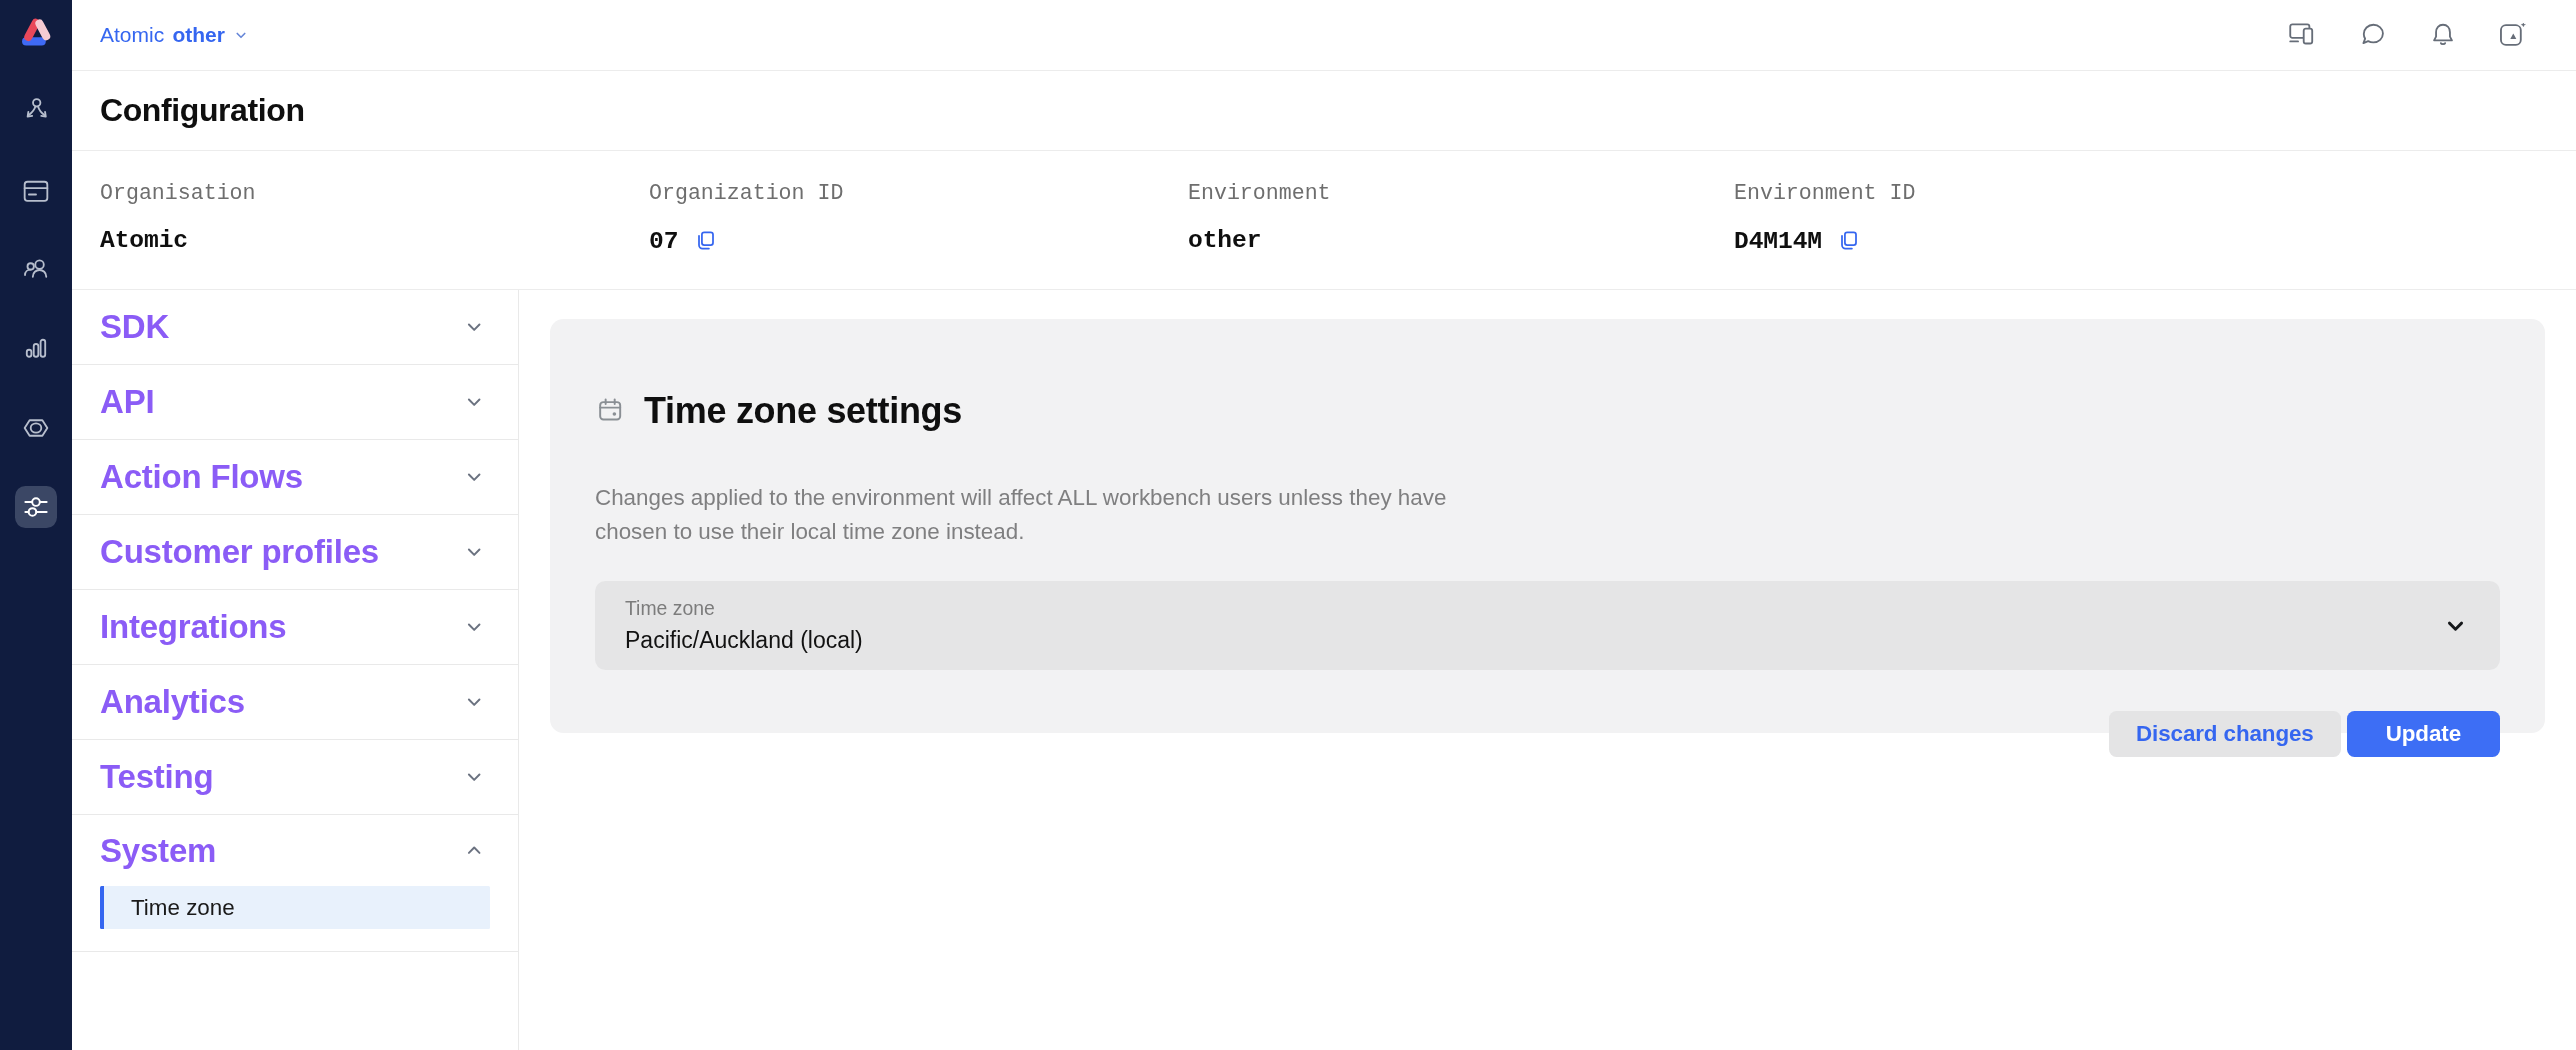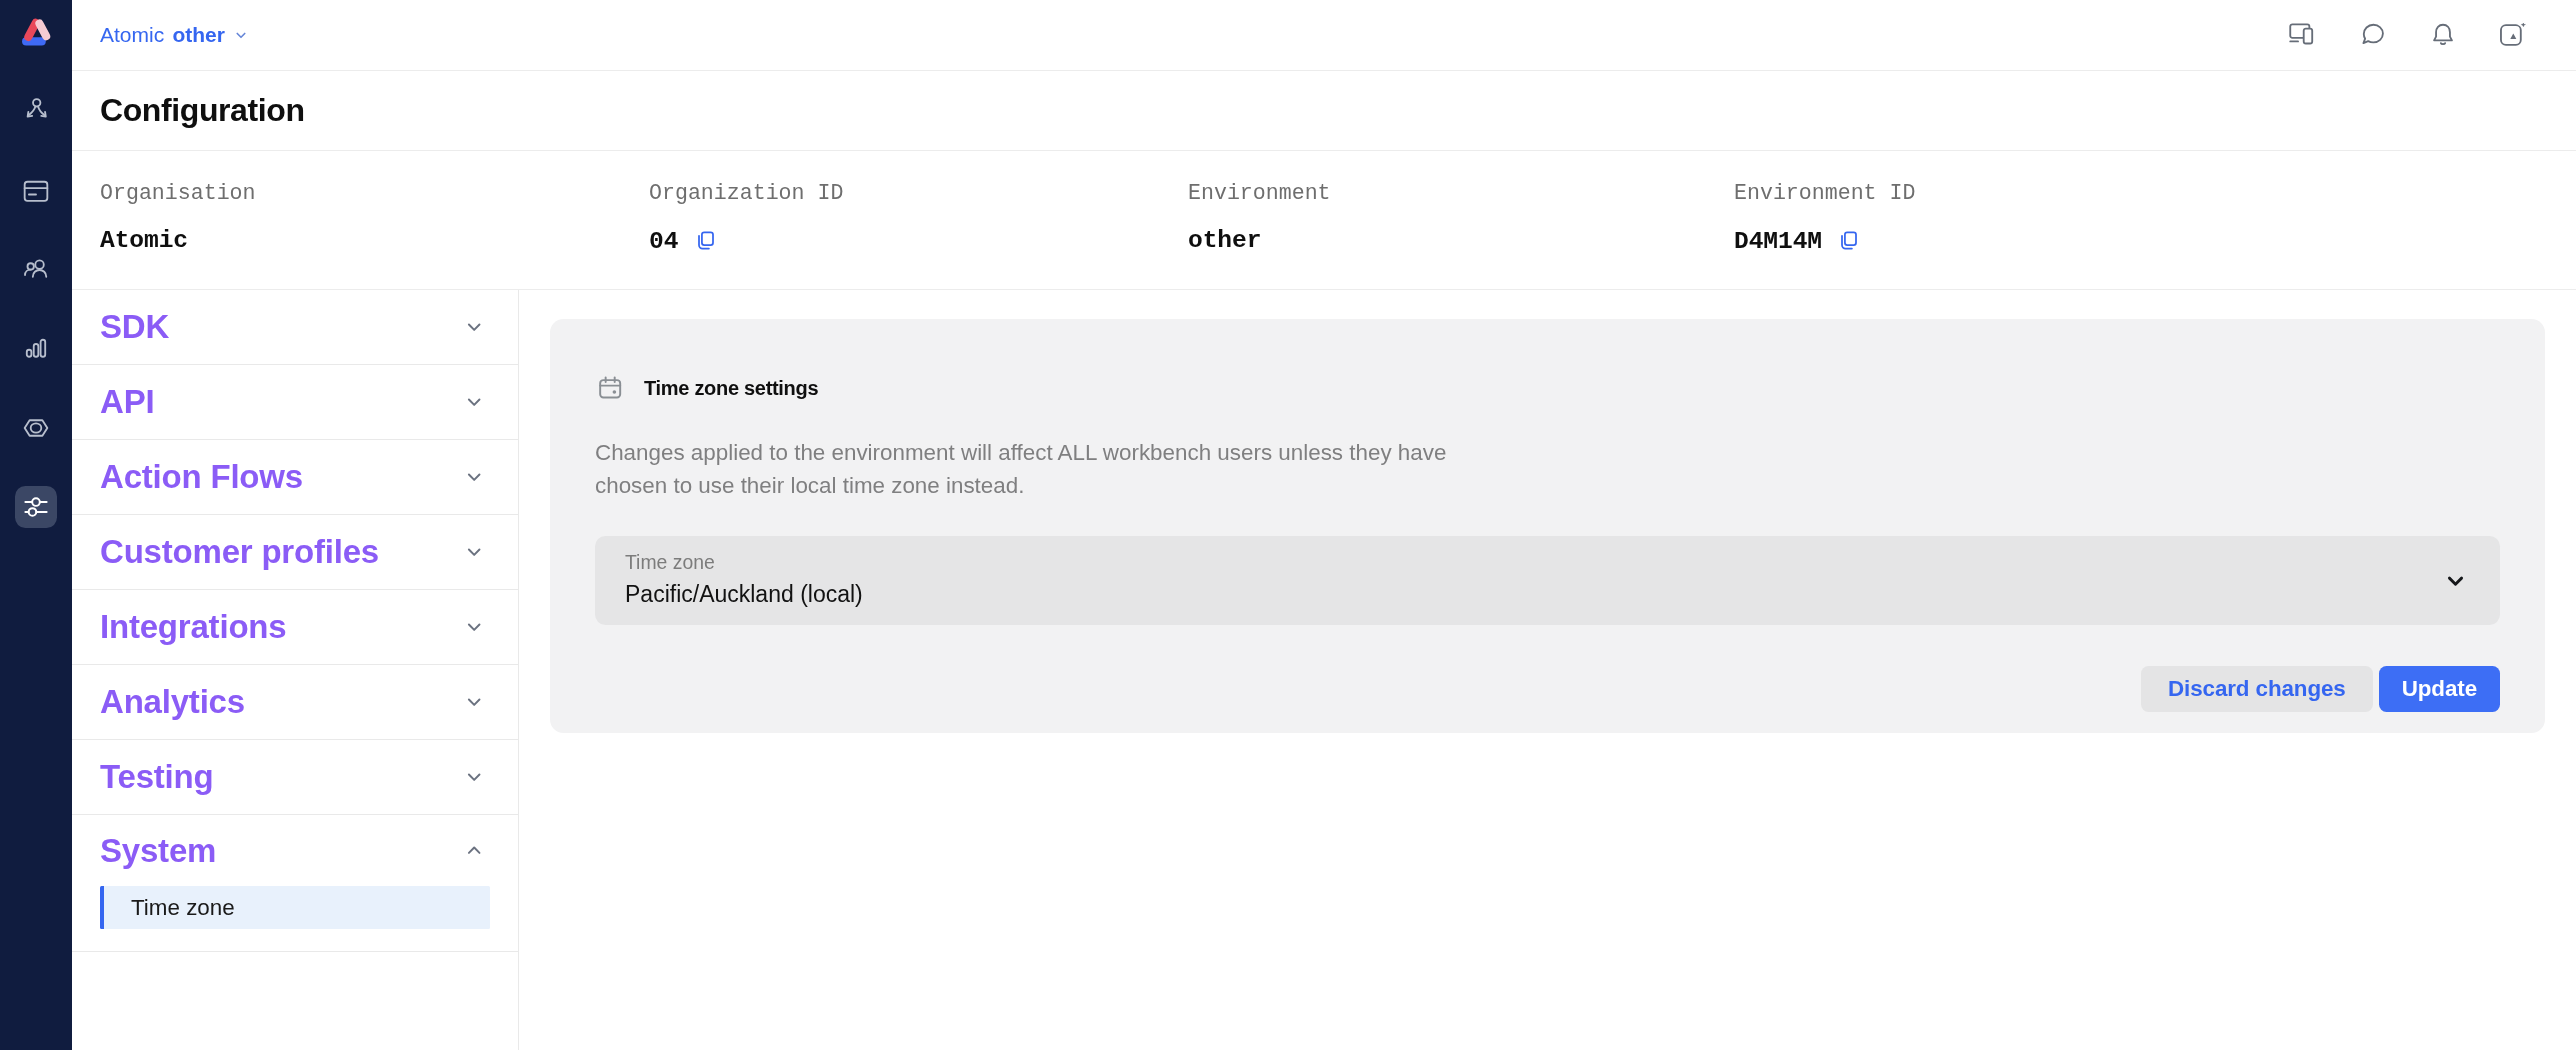--- a/index.html
+++ b/index.html
@@ -84,38 +84,38 @@
     font-size:22.4px; color:#1a1a1a; cursor:pointer;
   }
 
   .panel { flex:1; background:#fff; min-width:0; }
   .card {
     margin:29px 31px 0 31px; height:414px; background:#f2f2f3;
     border-radius:13.4px; padding:41px 45px 0 45px;
   }
   .card-title-row { display:flex; align-items:center; gap:18px; }
   .cal-icon { width:31px; height:31px; display:flex; }
-  .card-title { font-size:20px; font-weight:700; color:#0f0f0f; letter-spacing:-0.3px; }
+  .card-title { font-size:36px; font-weight:700; color:#0f0f0f; letter-spacing:-0.3px; }
   .card-desc {
     margin-top:19.4px; width:865px; font-size:22.4px; line-height:1.5; color:#7f7f80;
   }
   .select {
     margin-top:33px; height:89px; background:#e5e5e6; border-radius:10.4px;
     position:relative; padding:15.7px 0 0 30px; cursor:pointer;
   }
   .select-label { font-size:19.4px; color:#7c7c7c; }
   .select-value { margin-top:6.7px; font-size:23px; color:#121212; }
   .select-chevron { position:absolute; right:31px; top:32px; display:flex; }
   .card-buttons { margin-top:41px; display:flex; justify-content:flex-end; gap:6px; }
   .btn {
     height:46px; border:none; border-radius:7.5px; font-size:22.4px; font-weight:700;
     font-family:"Liberation Sans", sans-serif; cursor:pointer; letter-spacing:-0.1px;
   }
   .btn-secondary { background:#e4e4e5; color:#3566f0; padding:0 27px; }
-  .btn-primary { background:#3d6ef5; color:#ffffff; padding:0 23px; }
+  .btn-primary { background:#3d6ef5; color:#ffffff; padding:0 39px; }
 </style>
 </head>
 <body>
 
 <div class="app">
 
   <aside class="rail">
     <div class="logo">
       <svg viewBox="0 0 58 58" fill="none" stroke-linecap="round" stroke-width="11">
         <path d="M15 41h21" stroke="#3f6af5"></path>
@@ -221,21 +221,21 @@
     <div class="info-row">
       <div class="info-col c1">
         <div class="info-label">Organisation</div>
         <div class="info-value">
           <span>Atomic</span>
         </div>
       </div>
       <div class="info-col c2">
         <div class="info-label">Organization ID</div>
         <div class="info-value">
-          <span>04</span>
+          <span>07</span>
           <span class="copy-btn">
             <svg viewBox="0 0 48 48" fill="none" stroke="#3566f0" stroke-width="3" stroke-linecap="round" stroke-linejoin="round">
               <rect x="17" y="9" width="19" height="22" rx="4"></rect>
               <path d="M12 15v16c0 3.3 2.7 6 6 6h11"></path>
             </svg>
           </span>
         </div>
       </div>
       <div class="info-col c3">
         <div class="info-label">Environment</div>

